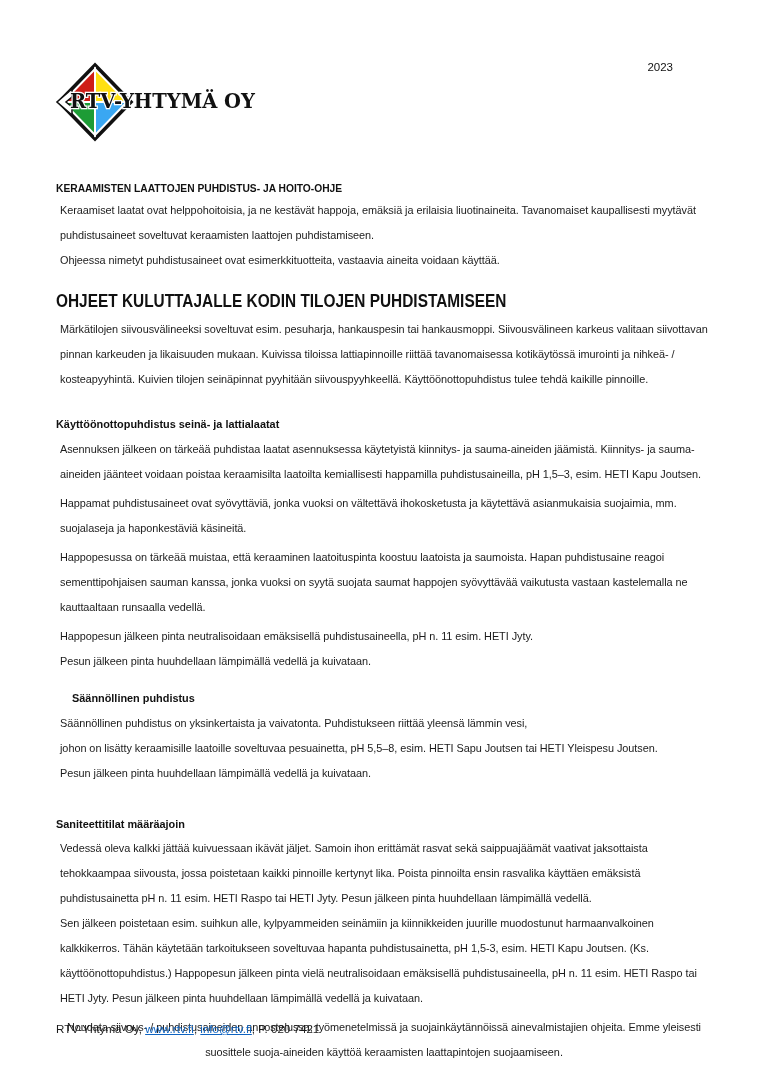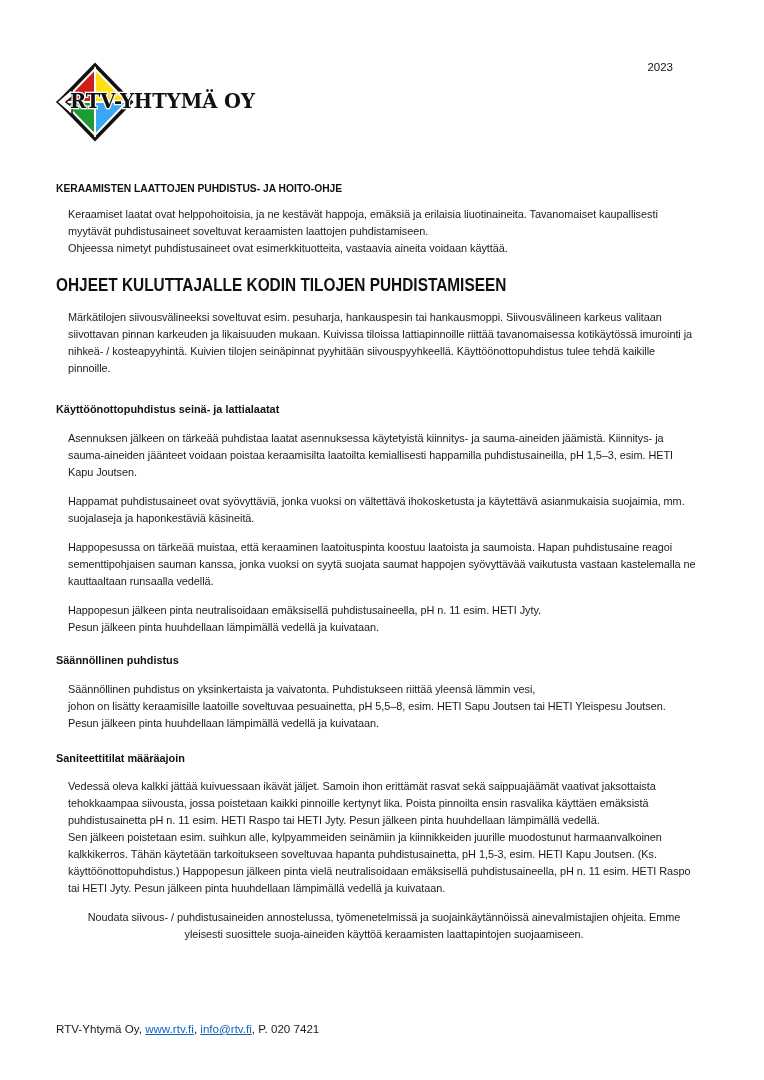--- a/index.html
+++ b/index.html
@@ -29,38 +29,38 @@
     white-space:nowrap;
   }
   .main-heading {
     margin:17px 0 0 0;
     font-size:17.5px; font-weight:bold; color:#111;
     line-height:23px;
     transform:scaleX(0.88); transform-origin:left center;
     white-space:nowrap;
   }
   p.body {
-    margin:12px;
-    font-size:10.9px; line-height:17px;
+    margin:4px;
+    font-size:10.9px; line-height:25px;
     white-space:pre-line;
     letter-spacing:-0.05px;
   }
   .subheading {
     margin:0;
     font-size:10.9px; font-weight:bold; color:#111;
     line-height:16.8px;
   }
   .mt9  { margin-top:9px; }
   .mt10 { margin-top:10px;text-align:center; }
   .mt11 { margin-top:11px; }
   .mt13 { margin-top:24px; }
   .mt14 { margin-top:14px; }
   .mt15 { margin-top:15px; }
-  .mt16 { margin-top:16px; }
-  .mt18 { margin-top:18px; }
+  .mt16 { margin-top:16px;margin-left:16px; }
+  .mt18 { margin-top:30px; }
   a.doc-link {
     color:#0f63c0;
     text-decoration:underline;
     cursor:pointer;
   }
   .footer {
     position:absolute; left:56px; top:1020px;
     font-size:11.6px; line-height:17px; color:#1b1b1b;
   }
   .logo-text {

